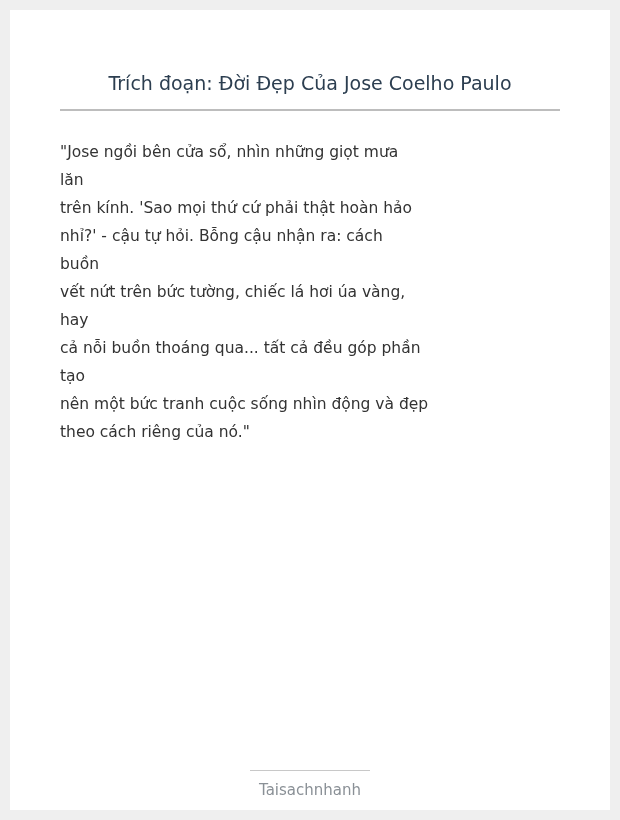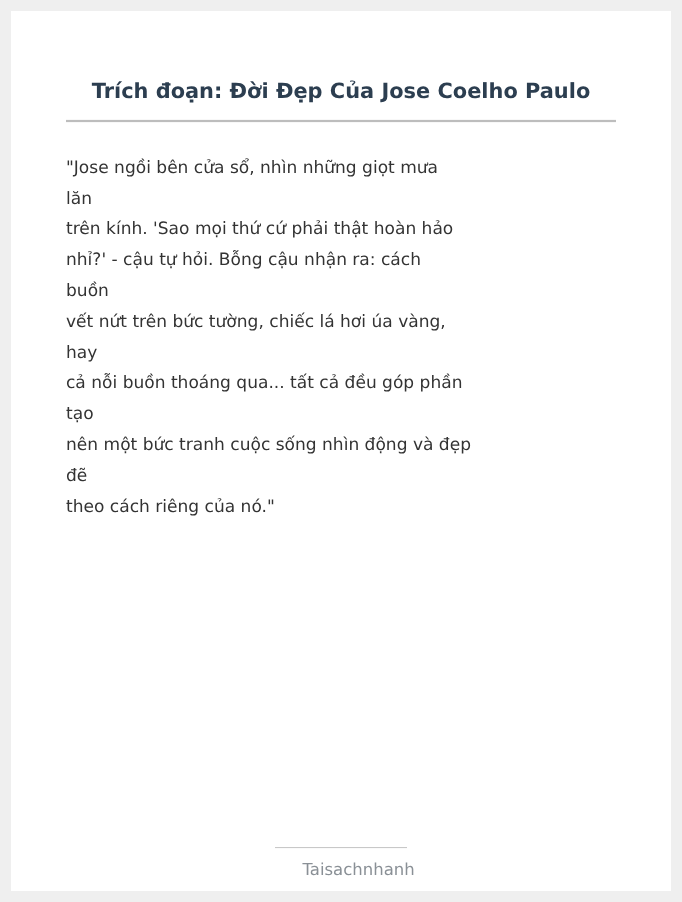--- a/index.html
+++ b/index.html
@@ -17,21 +17,21 @@
       background: #ffffff;
       box-sizing: border-box;
     }
     .title {
       position: absolute;
       left: 50px; right: 50px; top: 62px;
       text-align: center;
       font-size: 19px;
       color: #2c3e50;
       margin: 0;
-      font-weight: bold;
+      font-weight: normal;
       letter-spacing: 0;
     }
     .title-rule {
       position: absolute;
       left: 50px; top: 99px;
       width: 500px; height: 2px;
       background: #bdbdbd;
     }
     .body-text {
       position: absolute;
@@ -43,21 +43,21 @@
     }
     .body-text .line { display: block; white-space: nowrap; }
     .footer-rule {
       position: absolute;
       left: 240px; top: 760px;
       width: 120px; height: 1px;
       background: #c8c8c8;
     }
     .footer {
       position: absolute;
-      left: 216px; top: 771px;
+      left: 200px; top: 771px;
       width: 200px;
       text-align: center;
       font-size: 15px;
       color: #8a9096;
     }
   </style>
 </head>
 <body>
 
 <div class="card">
@@ -68,19 +68,18 @@
     <span class="line">"Jose ngồi bên cửa sổ, nhìn những giọt mưa</span>
     <span class="line">lăn</span>
     <span class="line">trên kính. 'Sao mọi thứ cứ phải thật hoàn hảo</span>
     <span class="line">nhỉ?' - cậu tự hỏi. Bỗng cậu nhận ra: cách</span>
     <span class="line">buồn</span>
     <span class="line">vết nứt trên bức tường, chiếc lá hơi úa vàng,</span>
     <span class="line">hay</span>
     <span class="line">cả nỗi buồn thoáng qua... tất cả đều góp phần</span>
     <span class="line">tạo</span>
     <span class="line">nên một bức tranh cuộc sống nhìn động và đẹp</span>
-    <span class="line">đẽ</span>
     <span class="line">theo cách riêng của nó."</span>
   </div>
 
   <div class="footer-rule"></div>
   <div class="footer">Taisachnhanh</div>
 </div>
 
 </body></html>

